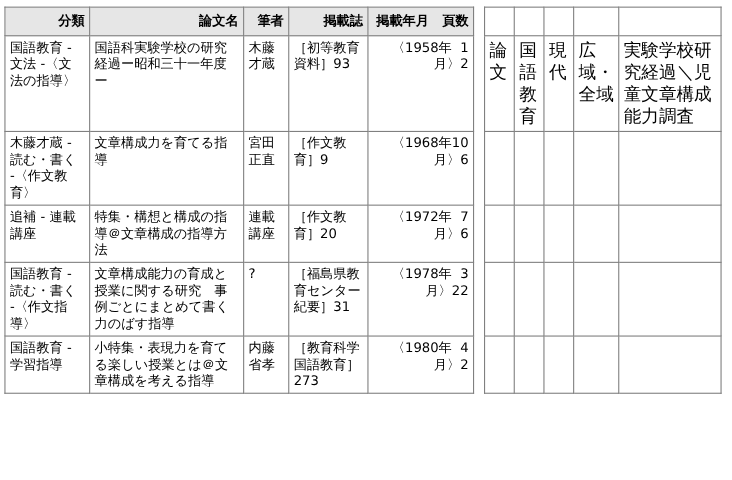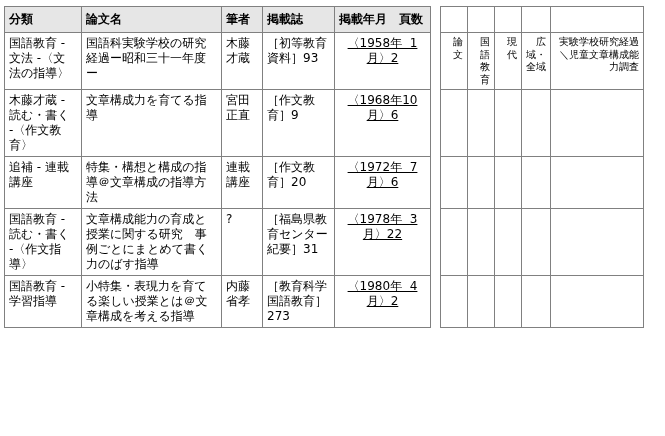--- a/index.html
+++ b/index.html
@@ -32,21 +32,21 @@
     border: 1px solid #808080;
     vertical-align: top;
     padding: 3px 4px;
     line-height: 1.25;
     font-weight: normal;
     word-wrap: break-word;
     overflow-wrap: break-word;
   }
   table.biblio th {
     background: #e6e6e6;
-    text-align: left;
+    text-align: right;
     font-weight: bold;
     padding: 5px 4px;
     vertical-align: middle;
   }
   td.empty-cell {
     border: none;
     padding: 0;
   }
   
   col.c-bunrui   { width: 77px; }
@@ -55,29 +55,28 @@
   col.c-journal  { width: 72px; }
   col.c-date     { width: 96px; }
   col.c-gap      { width: 10px; }
   col.c-tag1     { width: 27px; }
   col.c-tag2     { width: 27px; }
   col.c-tag3     { width: 27px; }
   col.c-tag4     { width: 27px; }
   col.c-tag5     { width: 93px; }
 
   .tagcell {
-    text-align: right;
-    font-size: 10px;
+    text-align: left;
+    font-size: 16px;
     line-height: 1.2;
     padding: 4px 3px;
   }
   .datecell {
-    text-align: center;
+    text-align: right;
     white-space: pre-wrap;
-    text-decoration: underline;
   }
   .gapcell {
     border: none !important;
     padding: 0 !important;
     background: transparent;
   }
 </style>
 </head>
 <body>
 

